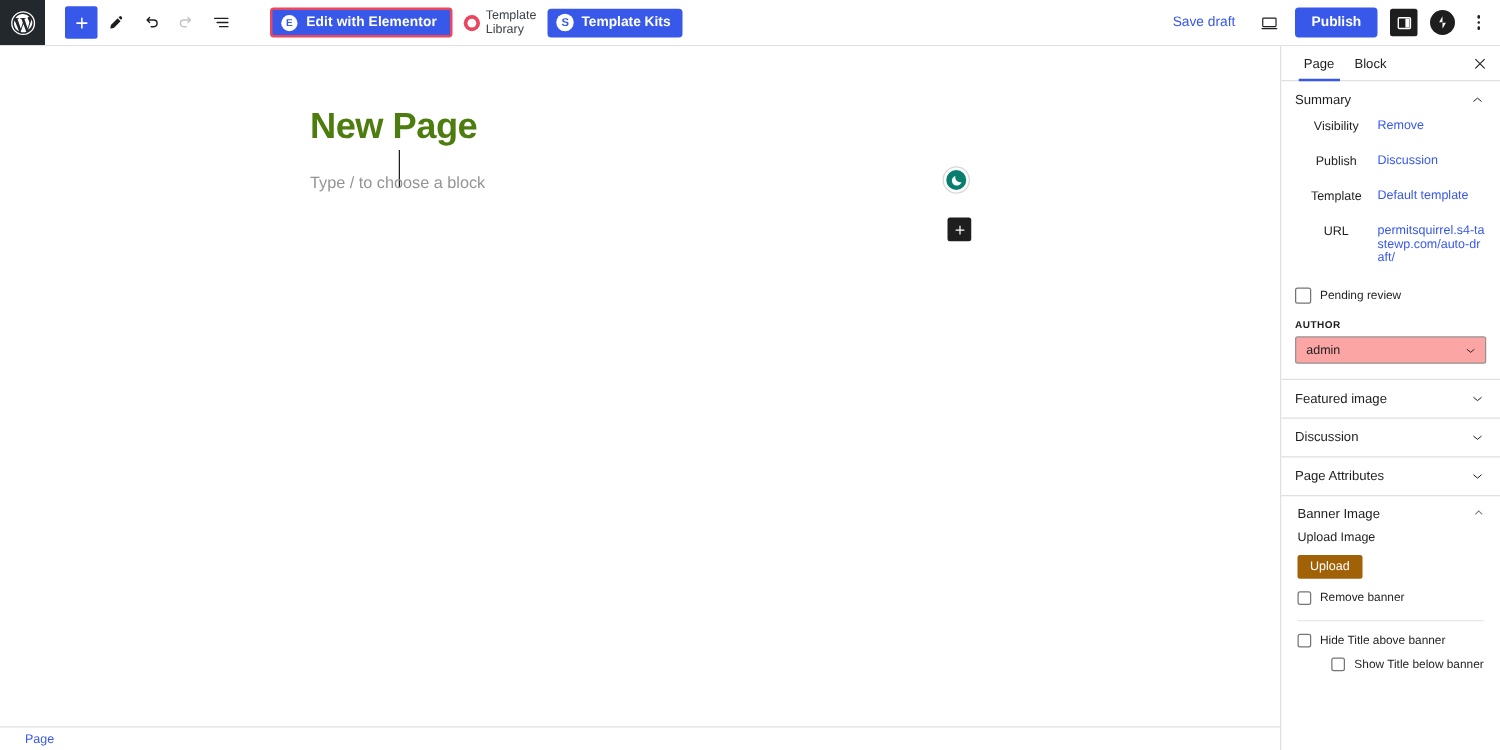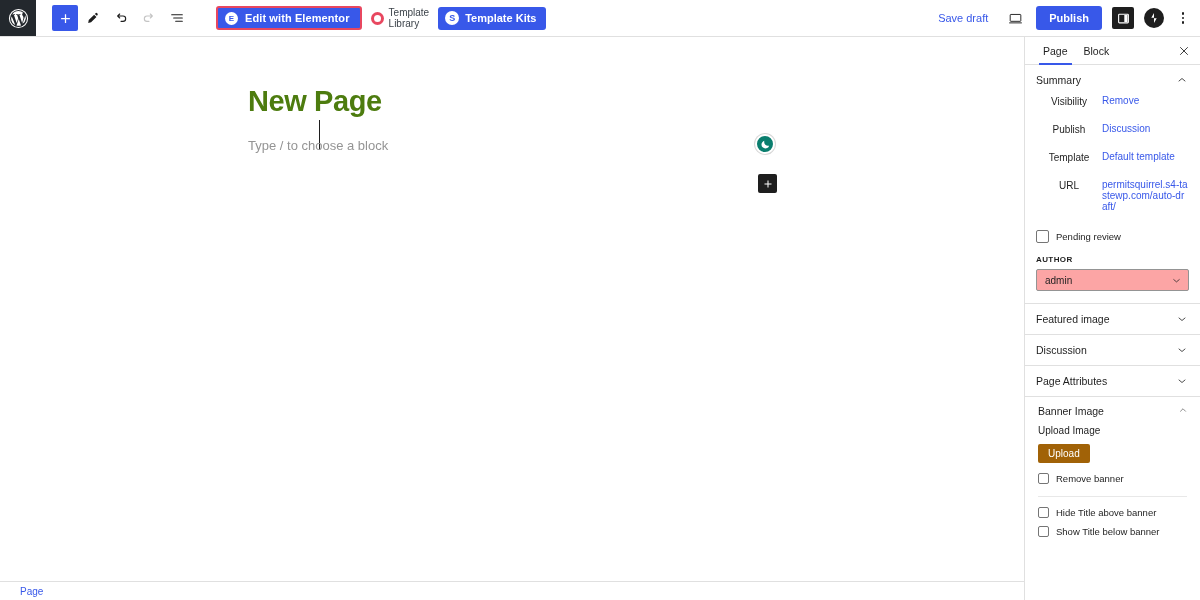--- a/index.html
+++ b/index.html
@@ -463,21 +463,21 @@
           <span class="txt">Remove banner</span>
         </div>
 
         <hr class="hr-soft">
 
         <div class="chk-row">
           <span class="chk"></span>
           <span class="txt">Hide Title above banner</span>
         </div>
 
-        <div class="chk-row" style="margin-top:8px;">
+        <div class="chk-row" style="margin-top:8px;justify-content:flex-end;">
           <span class="chk"></span>
           <span class="txt">Show Title below banner</span>
         </div>
       </div>
     </div>
 
   </div>
 </div>
 
 </body></html>

